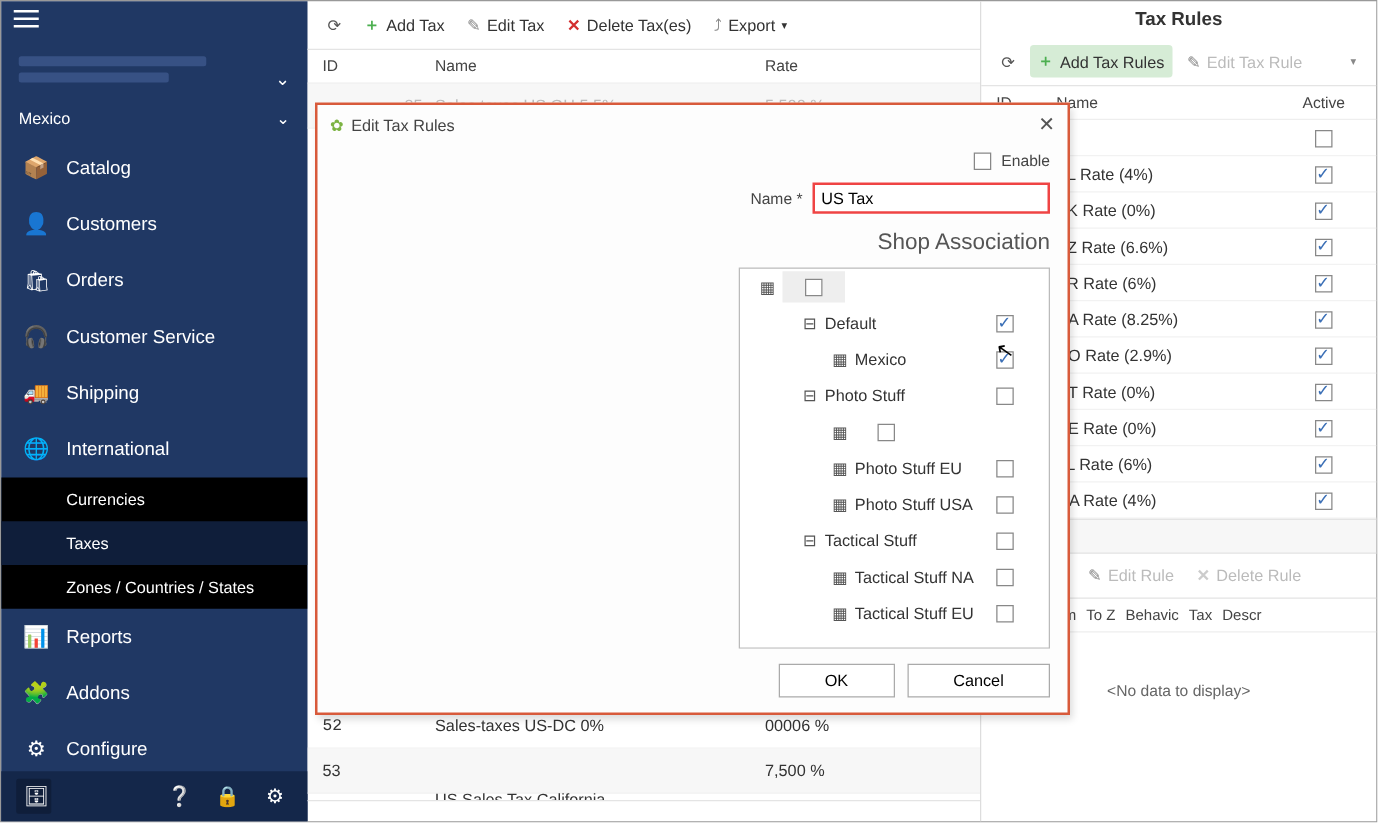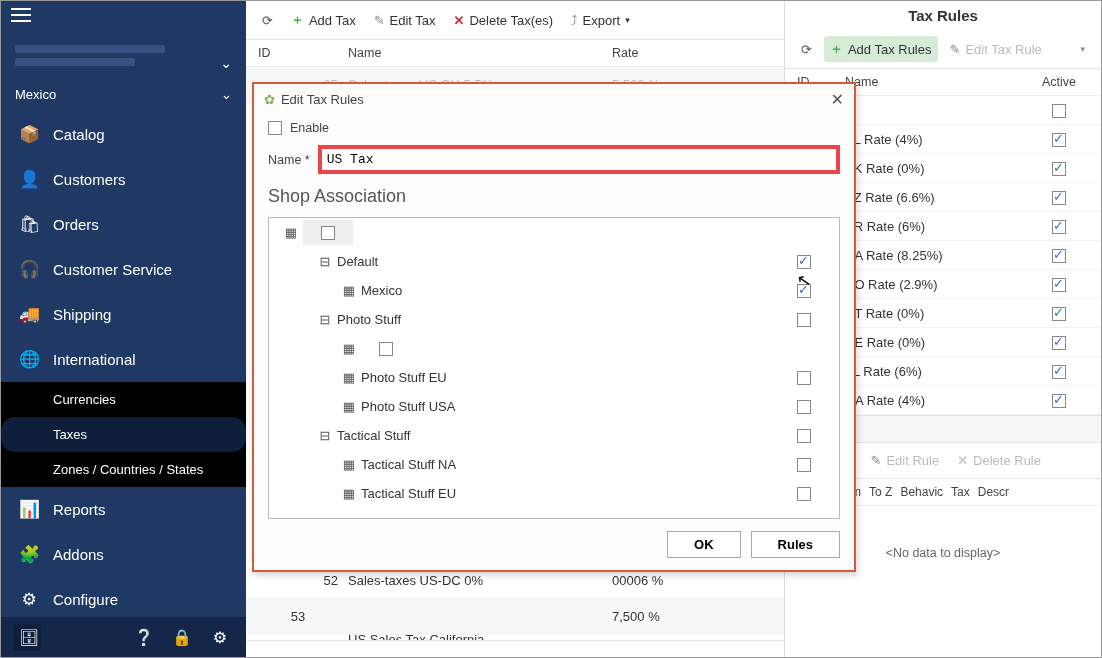--- a/index.html
+++ b/index.html
@@ -13,21 +13,21 @@
   .sb-tenant { padding:12px 14px 10px; display:flex; justify-content:space-between; align-items:flex-end; }
   .sb-tenant .txt div { height:8px; background:#375184; margin-bottom:5px; border-radius:2px; }
   .sb-tenant .txt .l1{width:150px;} .sb-tenant .txt .l2{width:120px;}
   .sb-tenant .chev { font-size:14px; color:#fff; }
   .sb-ctx { padding:6px 14px 10px; display:flex; justify-content:space-between; align-items:center; }
   .nav { flex:1; overflow:hidden; }
   .nav-item { display:flex; align-items:center; gap:14px; padding:12px 18px; cursor:pointer; font-size:15px; }
   .nav-item .ic{ width:20px; text-align:center; font-size:17px; }
   .sub { background:#000000; }
   .sub-item { padding:10px 10px 10px 52px; cursor:pointer; font-size:13px; }
-  .sub-item.sel { background:#0f1e3a;border-radius:14px; }
+  .sub-item.sel { background:#0f1e3a; }
   .sb-bottom { height:40px; background:#14274a; display:flex; align-items:center; gap:10px; padding:0 12px;}
   .sb-bottom .bic{ width:28px; text-align:center; font-size:16px; cursor:pointer;}
   .sb-bottom .first{ background:#0f1e3a; border-radius:2px; padding:4px 6px; }
   .sb-bottom .spacer{flex:1;}
   
   .main { flex:1; display:flex; flex-direction:column; }
   .panels { flex:1; display:flex; }
   .left-panel { flex:1; border-right:1px solid #ddd; display:flex; flex-direction:column; min-width:0; }
   .right-panel { width:316px; display:flex; flex-direction:column; }
   .toolbar { display:flex; align-items:center; padding:6px 10px; gap:6px; border-bottom:1px solid #e4e4e4; }
@@ -55,33 +55,33 @@
   .rp-section { background:#f7f7f7; padding:6px 12px; border-top:1px solid #e4e4e4; border-bottom:1px solid #e4e4e4; font-size:12.5px;}
   .rp-tools { display:flex; gap:6px; padding:6px 8px; border-bottom:1px solid #e4e4e4;}
   .rp-colbar{ display:flex; gap:8px; padding:6px 12px; border-bottom:1px solid #eee; font-size:12px; color:#444; white-space:nowrap; overflow:hidden;}
   .nodata { text-align:center; color:#666; padding:40px 0; font-size:12.5px;}
   .rp-footer { border-top:1px solid #e4e4e4; padding:8px 12px; font-size:12.5px; color:#555;}
   
   .modal { position:absolute; left:252px; top:82px; width:604px; height:490px; background:#fdfdfd; border:2px solid #d85a3b; box-shadow:2px 4px 6px rgba(0,0,0,0.15); display:flex; flex-direction:column; }
   .m-title { display:flex; justify-content:space-between; align-items:center; padding:6px 10px; color:#444;}
   .m-title .mt{ display:flex; align-items:center; gap:6px;}
   .m-title .close{ cursor:pointer; font-size:16px; color:#555;}
-  .m-body { padding:6px 14px 0; flex:1; display:flex; flex-direction:column; overflow:hidden;}
+  .m-body { padding:6px 14px 0; flex:1; display:flex; flex-direction:column; overflow:hidden;align-items:flex-end;}
   .m-row { display:flex; align-items:center; gap:8px; margin-bottom:10px; }
   .m-row label { font-size:12.5px; color:#444;}
-  .m-row input[type=text]{ flex:1; border:4px solid #ef4444; padding:3px 5px; font-size:13px;font-family:Liberation Mono, monospace; }
+  .m-row input[type=text]{ flex:1; border:2px solid #ef4444; padding:3px 5px; font-size:13px; }
   .m-h { font-size:18px; color:#555; margin:2px 0 10px; font-weight:400;}
   .tree-box { border:1px solid #bbb; flex:1; overflow:auto; background:#fff; }
   .tree-row { display:flex; align-items:center; padding:5px 10px; border-bottom:0; height:29px;}
   .tree-row .ti { width:24px; text-align:center; color:#555; font-size:13px;}
   .tree-row .lbl { flex:1; color:#333; font-size:13px;}
   .tree-row .cb { width:50px; text-align:center;}
   .tree-row.hdr .cb{ background:#eee; padding:5px 0;} .ind2{padding-left:34px;} .ind3{padding-left:58px;}
   .m-btns { padding:12px 14px; display:flex; justify-content:flex-end; gap:10px;}
-  .btn { border:1px solid #aaa; background:#fff; padding:5px 26px; cursor:pointer; font-size:13px;font-weight:bold;}
+  .btn { border:1px solid #aaa; background:#fff; padding:5px 36px; cursor:pointer; font-size:13px;}
   .cursor { position:absolute; font-size:17px; color:#000; pointer-events:none; left:797px; top:270px; transform:rotate(-10deg);}
 </style>
 </head>
 <body>
 
 <div class="app">
 
   <div class="sidebar">
     <div class="sb-top">
       <div class="hamburger">
@@ -190,26 +190,26 @@
         </div>
         <div class="grid">
           <div class="grid-row odd" style="color:#bbb;">
             <div class="c-id" style="width:90px;text-align:right;padding-right:10px;">35</div>
             <div class="c-name" style="flex:1;">Sales taxes US OH 5.5%</div>
             <div class="c-rate" style="width:160px;">5,500 %</div>
           </div>
           <div style="height:460px;"></div>
           <div id="left-rows">
               <div class="grid-row">
-                <div style="width:90px;text-align:right;padding-right:10px;">52</div>
+                <div style="width:90px;text-align:left;padding-right:10px;font-family:Liberation Mono, monospace;">52</div>
                 <div style="flex:1;">Sales-taxes US-DC 0%</div>
                 <div style="width:160px;">00006 %</div>
               </div>
               <div class="grid-row odd">
-                <div style="width:90px;text-align:center;padding-right:10px;">53</div>
+                <div style="width:90px;text-align:left;padding-right:10px;">53</div>
                 <div style="flex:1;margin-top:45px;">US Sales Tax California</div>
                 <div style="width:160px;">7,500 %</div>
               </div>
             </div>
         </div>
         <div class="grid-footer">
           <div class="f1"></div>
         </div>
       </div>
 
@@ -393,17 +393,17 @@
         <div class="tree-row">
           <span class="ind3"></span>
           <span class="ti">▦</span>
           <span class="lbl">Tactical Stuff EU</span>
           <span class="cb"><span class="chk "></span></span>
         </div>
       </div>
   </div>
   <div class="m-btns">
     <button class="btn">OK</button>
-    <button class="btn">Rules</button>
+    <button class="btn">Cancel</button>
   </div>
 </div>
 
 <div class="cursor">↖</div>
 
 </body></html>

